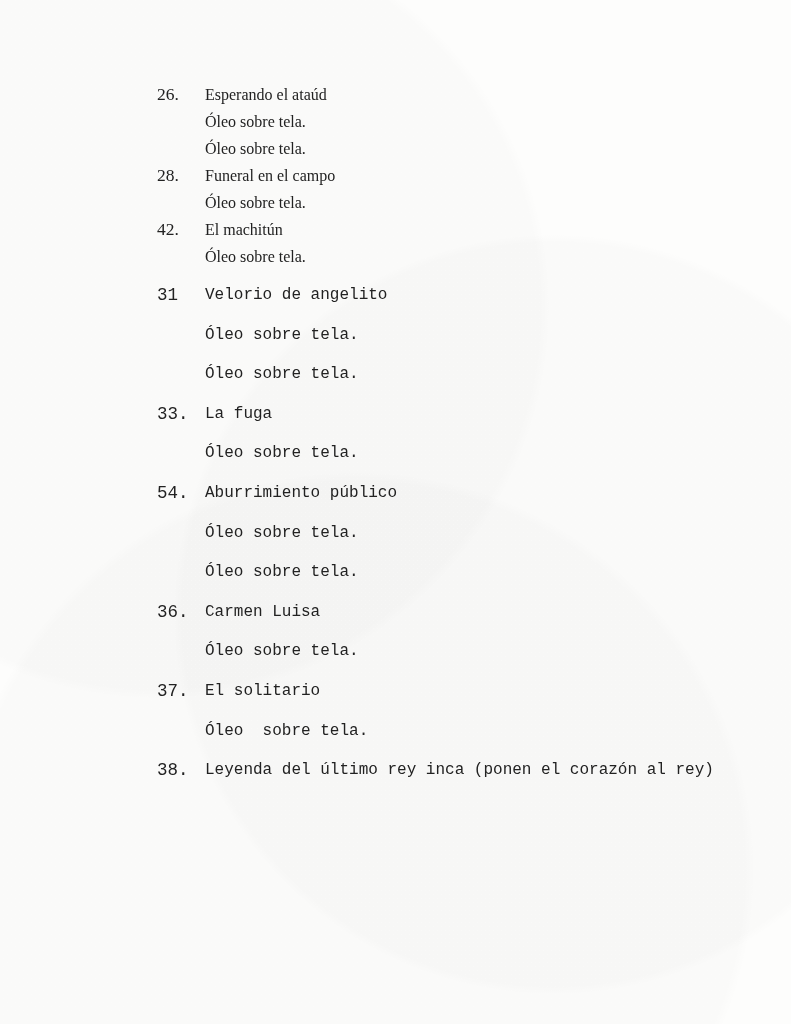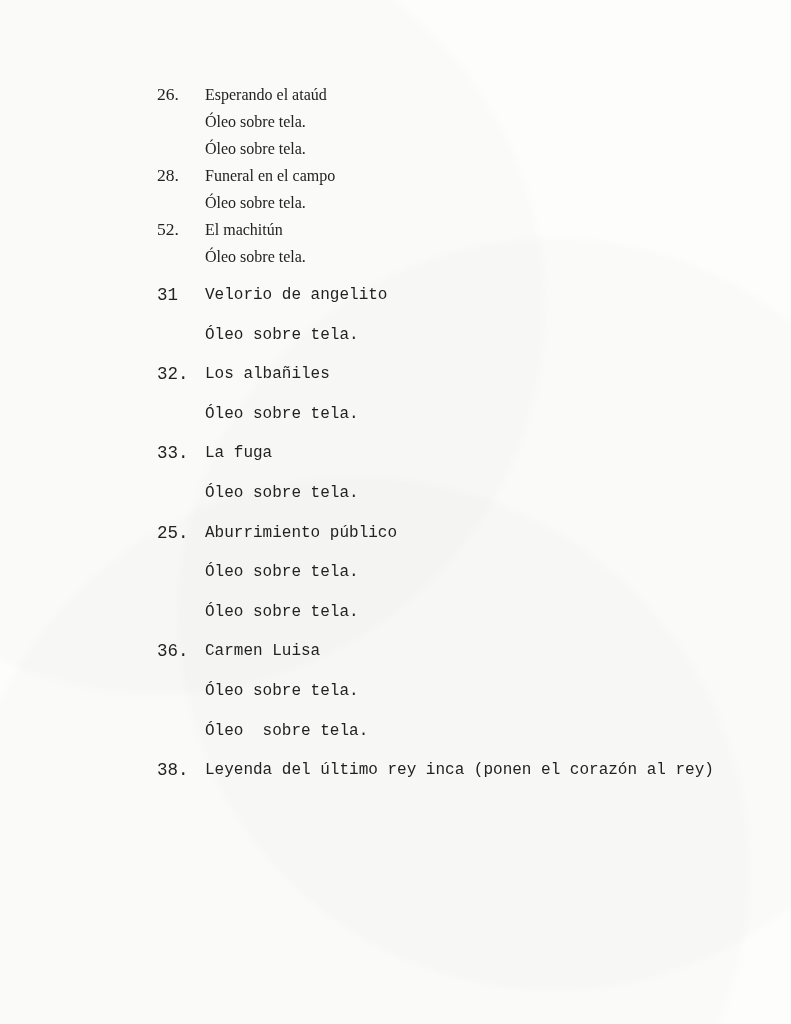--- a/index.html
+++ b/index.html
@@ -86,21 +86,21 @@
           <span class="title">Funeral en el campo</span>
         </div>
         <div class="line">
           <span class="num"></span>
           <span class="medium">Óleo sobre tela.</span>
         </div>
       </div>
 
       <div class="row compact">
         <div class="line">
-          <span class="num">52.</span>
+          <span class="num">42.</span>
           <span class="title">El machitún</span>
         </div>
         <div class="line">
           <span class="num"></span>
           <span class="medium">Óleo sobre tela.</span>
         </div>
       </div>
 
     </div>
 
@@ -112,43 +112,39 @@
           <span class="title">Velorio de angelito</span>
         </div>
         <div class="line">
           <span class="num"></span>
           <span class="medium">Óleo sobre tela.</span>
         </div>
       </div>
 
       <div class="row spaced">
         <div class="line">
-          <span class="num">32.</span>
-          <span class="title">Los albañiles</span>
-        </div>
-        <div class="line">
           <span class="num"></span>
           <span class="medium">Óleo sobre tela.</span>
         </div>
       </div>
 
       <div class="row spaced">
         <div class="line">
           <span class="num">33.</span>
           <span class="title">La fuga</span>
         </div>
         <div class="line">
           <span class="num"></span>
           <span class="medium">Óleo sobre tela.</span>
         </div>
       </div>
 
       <div class="row spaced">
         <div class="line">
-          <span class="num">25.</span>
+          <span class="num">54.</span>
           <span class="title">Aburrimiento público</span>
         </div>
         <div class="line">
           <span class="num"></span>
           <span class="medium">Óleo sobre tela.</span>
         </div>
       </div>
 
       <div class="row spaced">
         <div class="line">
@@ -163,20 +159,24 @@
           <span class="title">Carmen Luisa</span>
         </div>
         <div class="line">
           <span class="num"></span>
           <span class="medium">Óleo sobre tela.</span>
         </div>
       </div>
 
       <div class="row spaced">
         <div class="line">
+          <span class="num">37.</span>
+          <span class="title">El solitario</span>
+        </div>
+        <div class="line">
           <span class="num"></span>
           <span class="medium">Óleo  sobre tela.</span>
         </div>
       </div>
 
       <div class="row spaced">
         <div class="line">
           <span class="num">38.</span>
           <span class="title">Leyenda del último rey inca (ponen el corazón al rey)</span>
         </div>

